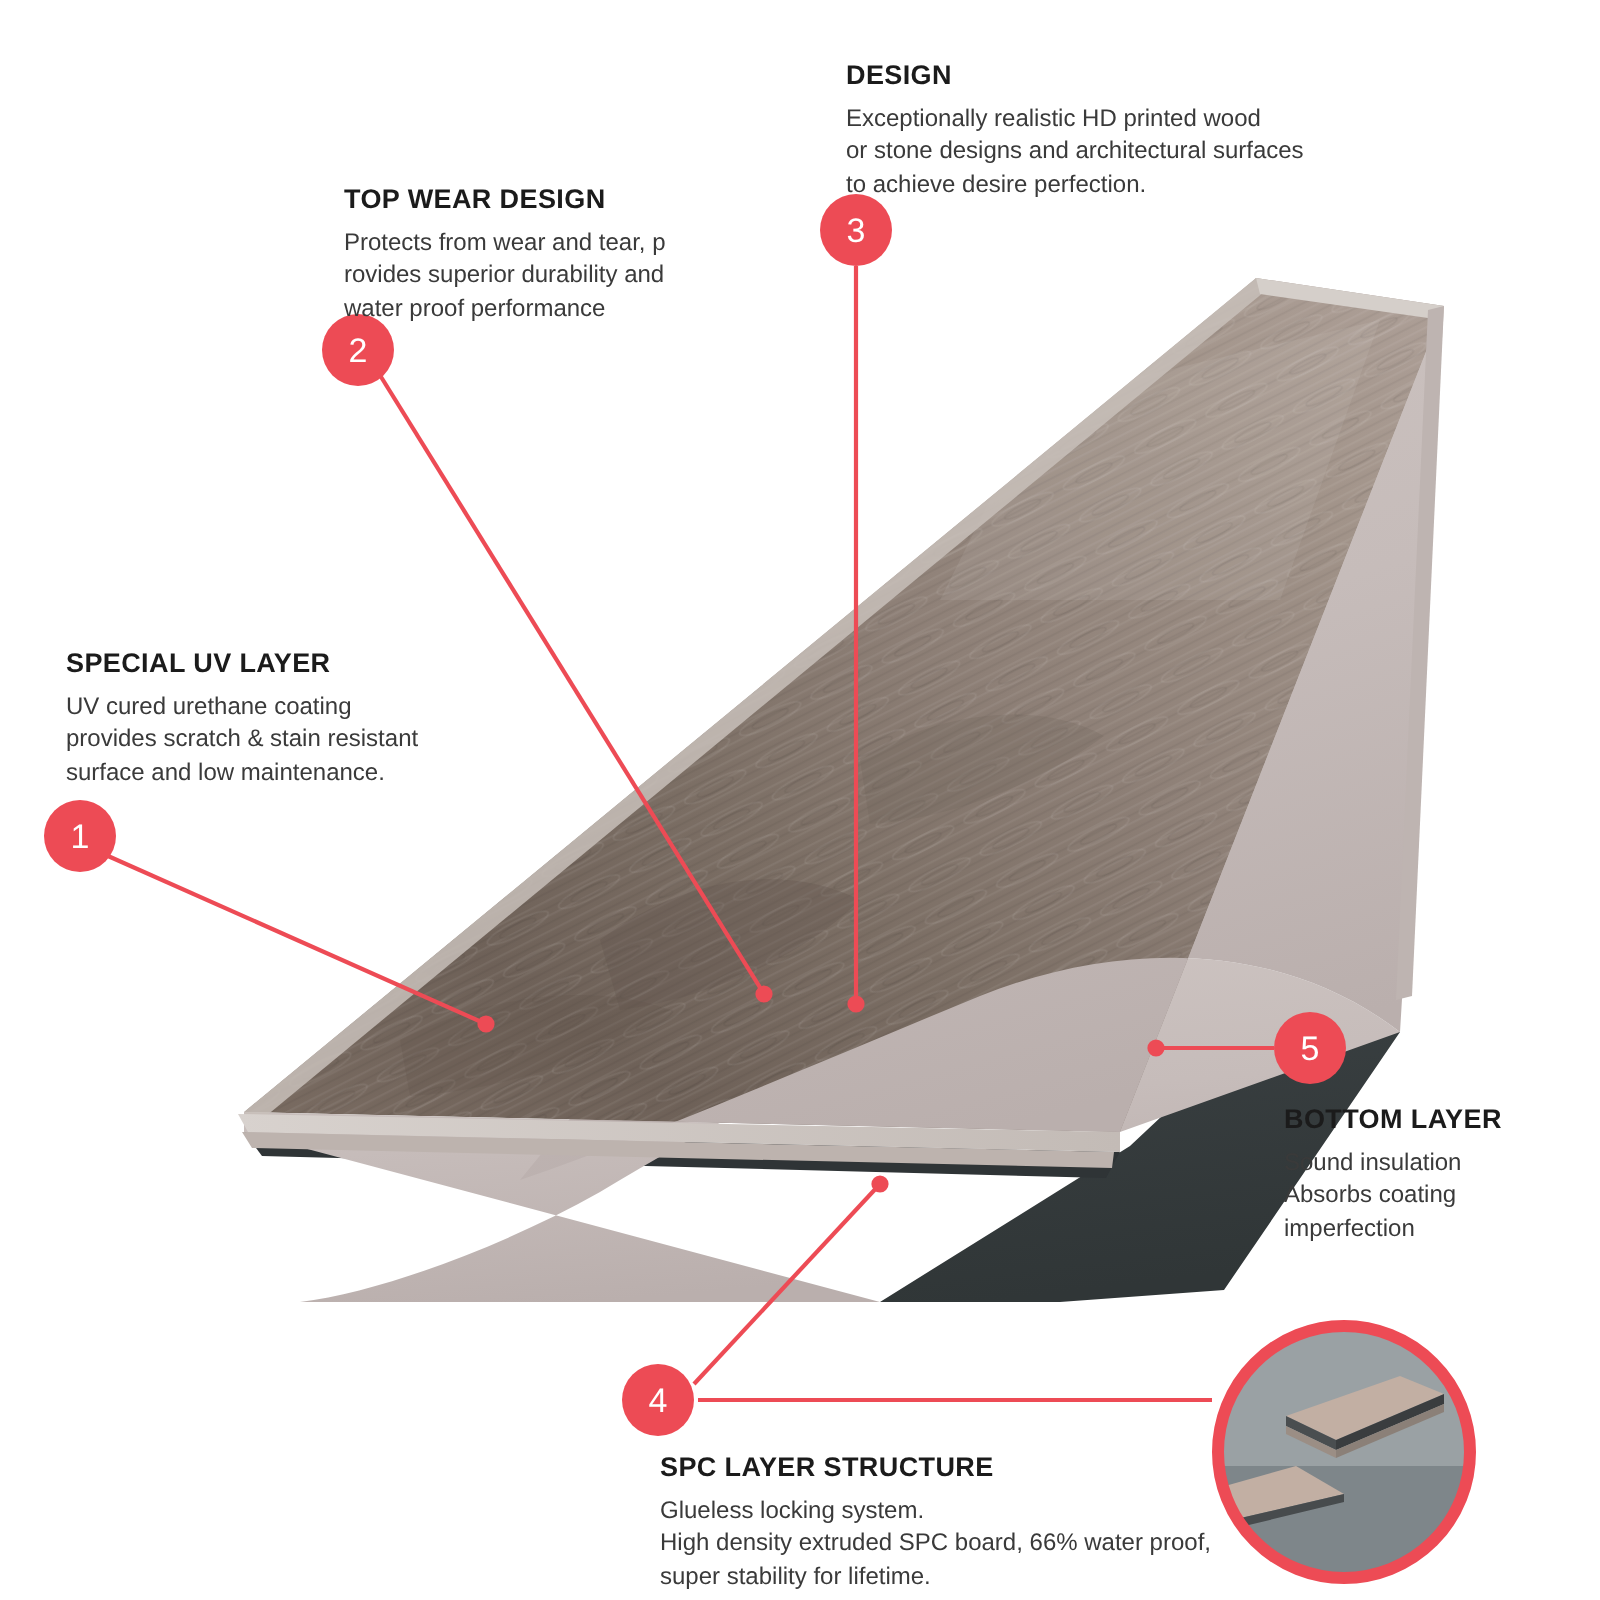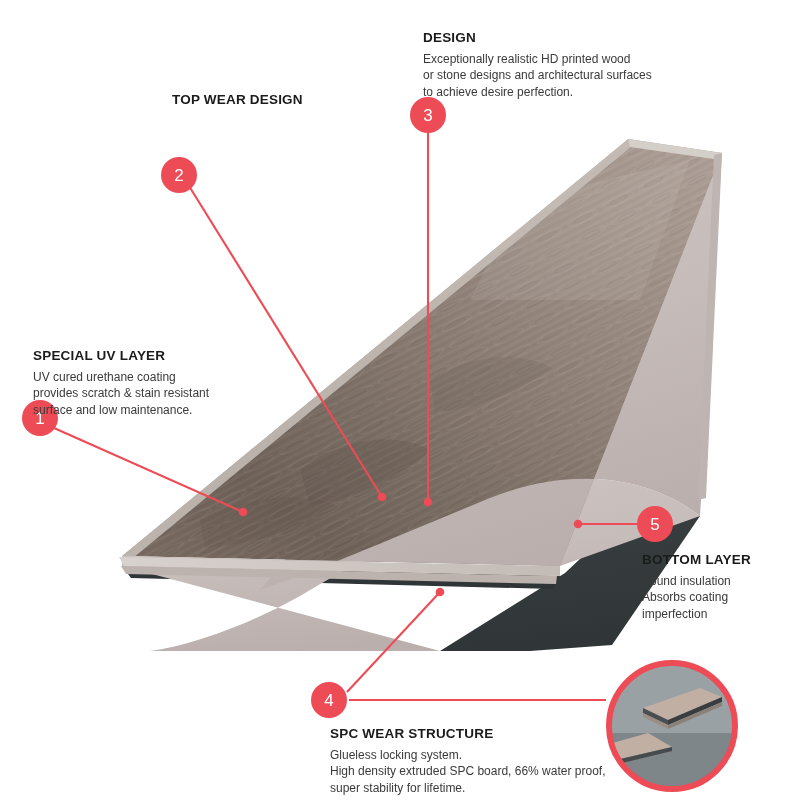--- a/index.html
+++ b/index.html
@@ -36,21 +36,21 @@
   }
   .callout .c-body {
     font-size: 12px;
     font-weight: normal;
     color: #3a3a3a;
     line-height: 1.38;
     margin: 0;
     white-space: pre-line;
   }
 
-  #callout-uv      { left: 33px;  top: 348px; width: 215px; }
+  #callout-uv      { left: 33px;  top: 324px; width: 215px; }
   #callout-top     { left: 172px; top: 92px;  width: 205px; }
   #callout-design  { left: 423px; top: 30px;  width: 240px; }
   #callout-bottom  { left: 642px; top: 552px; width: 150px; }
   #callout-spc     { left: 330px; top: 726px; width: 290px; }
 
   
   .marker {
     position: absolute;
     width: 36px; height: 36px;
     border-radius: 50%;
@@ -219,31 +219,34 @@
 
   <div class="callout" id="callout-uv">
     <p class="c-title">SPECIAL UV LAYER</p>
     <p class="c-body">UV cured urethane coating
  provides scratch &amp; stain resistant
 surface and low maintenance.</p>
   </div>
 
   <div class="callout" id="callout-top">
     <p class="c-title">TOP WEAR DESIGN</p>
+    <p class="c-body">Protects from wear and tear, p
+rovides superior durability and
+water proof performance</p>
   </div>
 
   <div class="callout" id="callout-design">
     <p class="c-title">DESIGN</p>
     <p class="c-body">Exceptionally realistic HD printed wood
 or stone designs and architectural surfaces
 to achieve desire perfection.</p>
   </div>
 
   <div class="callout" id="callout-spc">
-    <p class="c-title">SPC WEAR STRUCTURE</p>
+    <p class="c-title">SPC LAYER STRUCTURE</p>
     <p class="c-body">Glueless locking system.
 High density extruded SPC board, 66% water proof,
 super stability for lifetime.</p>
   </div>
 
   <div class="callout" id="callout-bottom">
     <p class="c-title">BOTTOM LAYER</p>
     <p class="c-body">Sound insulation
 Absorbs coating
 imperfection</p>

